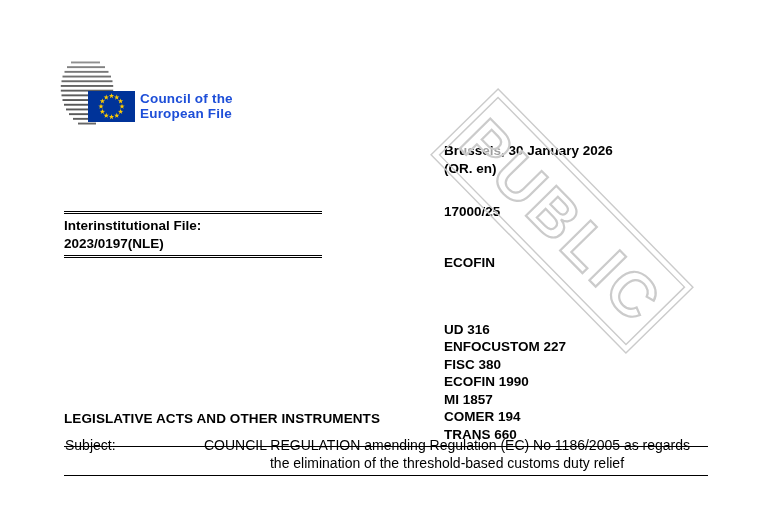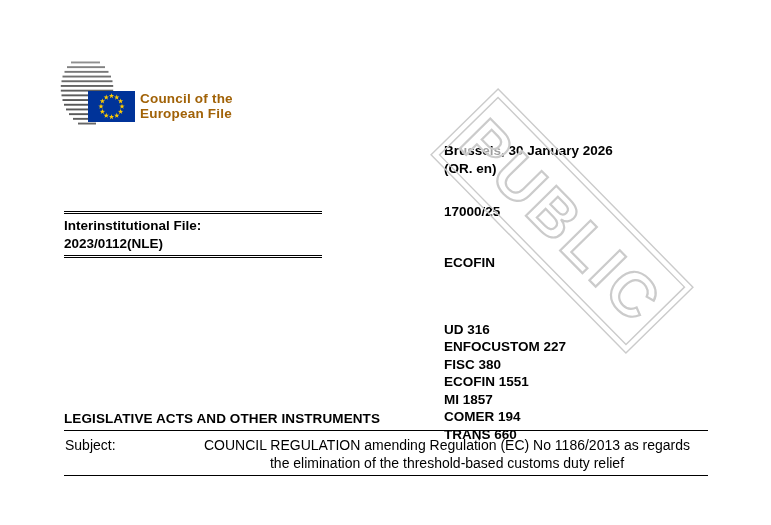--- a/index.html
+++ b/index.html
@@ -36,21 +36,21 @@
 
   
   .rc { left: 444px; font-size: 13.5px; font-weight: bold; line-height: 15px; white-space: nowrap; margin-top: 16px; }
   .codes { left: 444px; top: 272.5px; font-size: 13.5px; font-weight: bold; line-height: 17.6px; margin-top: 48px; }
 
   
   .section-heading {
     left: 64px; top: 411px; width: 644px;
     font-size: 13.5px; font-weight: bold;
     letter-spacing: 0.1px;
-    padding-bottom: 4px;
+    padding-bottom: 20px;
     border-bottom: 1.5px solid #000;
   }
   .subject-row {
     left: 64px; top: 436px; width: 644px;
     border-bottom: 1.5px solid #000;
     min-height: 34px;
     font-size: 14px;
     line-height: 17.5px;
     text-align: center;
   }
@@ -94,49 +94,49 @@
         <polygon points="28.75,21.79 29.40,23.70 31.41,23.73 29.80,24.93 30.40,26.86 28.75,25.69 27.10,26.86 27.70,24.93 26.09,23.73 28.10,23.70" fill="#ffcc00"></polygon>
         <polygon points="23.50,23.20 24.15,25.11 26.16,25.13 24.55,26.34 25.15,28.27 23.50,27.10 21.85,28.27 22.45,26.34 20.84,25.13 22.85,25.11" fill="#ffcc00"></polygon>
         <polygon points="18.25,21.79 18.90,23.70 20.91,23.73 19.30,24.93 19.90,26.86 18.25,25.69 16.60,26.86 17.20,24.93 15.59,23.73 17.60,23.70" fill="#ffcc00"></polygon>
         <polygon points="14.41,17.95 15.05,19.86 17.07,19.88 15.45,21.09 16.05,23.02 14.41,21.85 12.76,23.02 13.36,21.09 11.74,19.88 13.76,19.86" fill="#ffcc00"></polygon>
         <polygon points="13.00,12.70 13.65,14.61 15.66,14.63 14.05,15.84 14.65,17.77 13.00,16.60 11.35,17.77 11.95,15.84 10.34,14.63 12.35,14.61" fill="#ffcc00"></polygon>
         <polygon points="14.41,7.45 15.05,9.36 17.07,9.38 15.45,10.59 16.05,12.52 14.41,11.35 12.76,12.52 13.36,10.59 11.74,9.38 13.76,9.36" fill="#ffcc00"></polygon>
         <polygon points="18.25,3.61 18.90,5.52 20.91,5.54 19.30,6.75 19.90,8.67 18.25,7.51 16.60,8.67 17.20,6.75 15.59,5.54 17.60,5.52" fill="#ffcc00"></polygon>
       </g>
   </svg>
 
-  <div class="abs logo-text" style="color: #a16207;">
+  <div class="abs logo-text" style="color: #1d4ed8;">
     <div>Council of the</div>
     <div>European File</div>
   </div>
 
   <div class="abs interinst">
     <div>Interinstitutional File:</div>
-    <div>2023/0112(NLE)</div>
+    <div>2023/0197(NLE)</div>
   </div>
 
   <div class="abs rc" style="top:127px;">Brussels, 30 January 2026</div>
   <div class="abs rc" style="top:144.5px;">(OR. en)</div>
   <div class="abs rc" style="top:188px;">17000/25</div>
   <div class="abs rc" style="top:238.5px;">ECOFIN</div>
 
   <div class="abs codes">
     <div>UD 316</div>
     <div>ENFOCUSTOM 227</div>
     <div>FISC 380</div>
-    <div>ECOFIN 1551</div>
+    <div>ECOFIN 1990</div>
     <div>MI 1857</div>
     <div>COMER 194</div>
     <div>TRANS 660</div>
   </div>
 
   <div class="abs section-heading">LEGISLATIVE ACTS AND OTHER INSTRUMENTS</div>
   <div class="abs subject-row">
     <span class="subject-label">Subject:</span>
-    <div class="subject-text">COUNCIL REGULATION amending Regulation (EC) No 1186/2013 as regards the elimination of the threshold-based customs duty relief</div>
+    <div class="subject-text">COUNCIL REGULATION amending Regulation (EC) No 1186/2005 as regards the elimination of the threshold-based customs duty relief</div>
   </div>
 
   <svg class="abs watermark-svg" width="771" height="525" viewBox="0 0 771 525" aria-hidden="true">
     <g transform="translate(562,221) rotate(45.5)">
       <rect x="-139" y="-47" width="278" height="94" fill="none" id="stamp-outer" stroke-width="1.4" stroke="#cbcbcb"></rect>
       <rect x="-133" y="-41" width="266" height="82" fill="none" id="stamp-inner" stroke-width="1.4" stroke="#cbcbcb"></rect>
       <text id="stamp-text" x="0" y="22" text-anchor="middle" font-family="Liberation Sans, sans-serif" font-size="62" font-weight="bold" letter-spacing="4" fill="#ffffff" fill-opacity="0.62" stroke-width="2.2" stroke="#cbcbcb">PUBLIC</text>
     </g>
   </svg>
 

